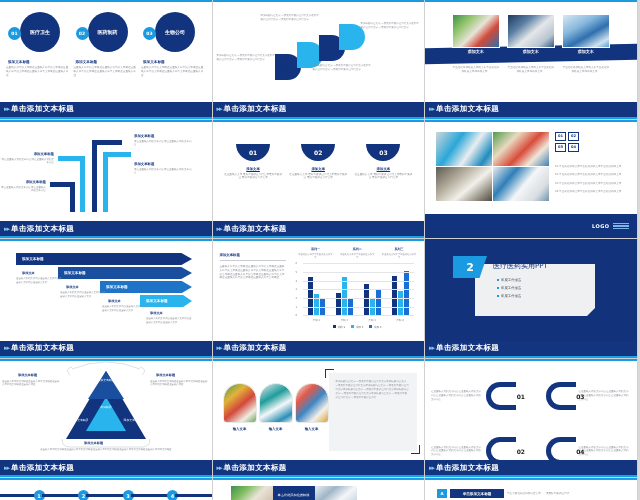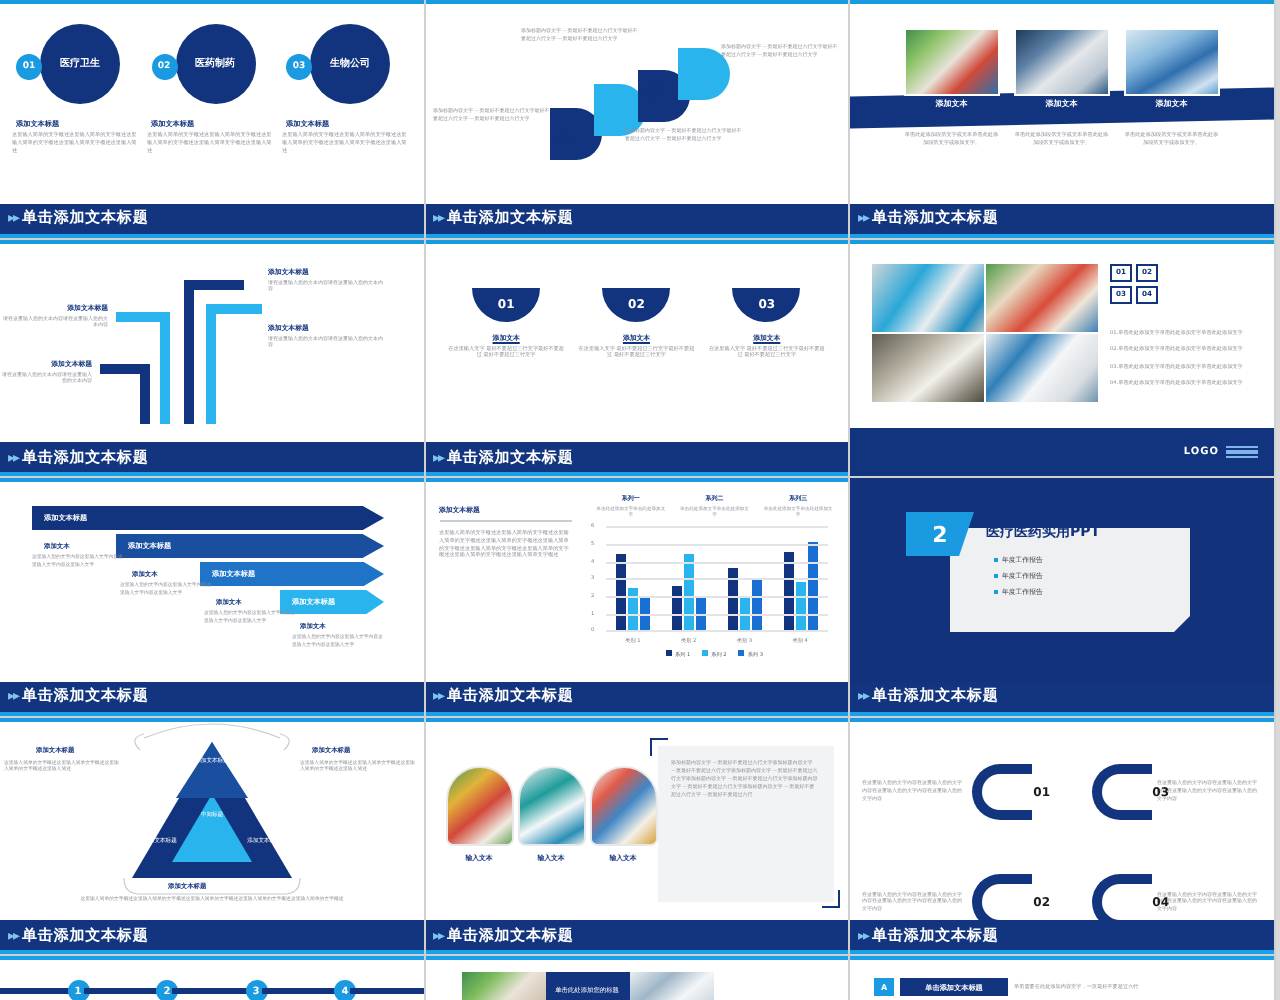--- a/index.html
+++ b/index.html
@@ -106,21 +106,21 @@
   .s8leg { display:flex; justify-content:center; gap:6px; margin-top:3px; }
   .s8leg span { font-size:2.6px; color:#55585f; display:flex; align-items:center; gap:1.5px; }
   .s8leg i { width:3px; height:3px; display:inline-block; }
 
   
   .s9 { position:absolute; inset:0; background:#12327c; }
   .s9card { position:absolute; left:50px; top:25px; width:120px; height:52px; background:#eef0f2; }
   .s9tab { position:absolute; left:-22px; top:-8px; width:34px; height:22px; background:#1a9ae0;
            color:#fff; font-size:11px; font-weight:bold; display:flex; align-items:center;
            justify-content:center; clip-path:polygon(0 0,100% 0,78% 100%,0 100%); }
-  .s9t { position:absolute; left:18px; top:-3px; font-size:7px; font-weight:bold; color:#12327c; }
+  .s9t { position:absolute; left:18px; top:-3px; font-size:7px; font-weight:normal; color:#12327c; }
   .s9ul { position:absolute; left:22px; top:14px; }
   .s9ul li { list-style:none; font-size:3.4px; color:#3d4047; margin-bottom:4px;
              display:flex; align-items:center; gap:2px; }
   .s9ul li i { width:2px; height:2px; background:#1a9ae0; display:inline-block; }
   .s9corner { position:absolute; right:0; bottom:0; width:0; height:0;
               border-left:8px solid transparent; border-bottom:8px solid #12327c; }
 
   
   .s10 { position:relative; height:100%; }
   .s10h { position:absolute; font-size:3.2px; }

